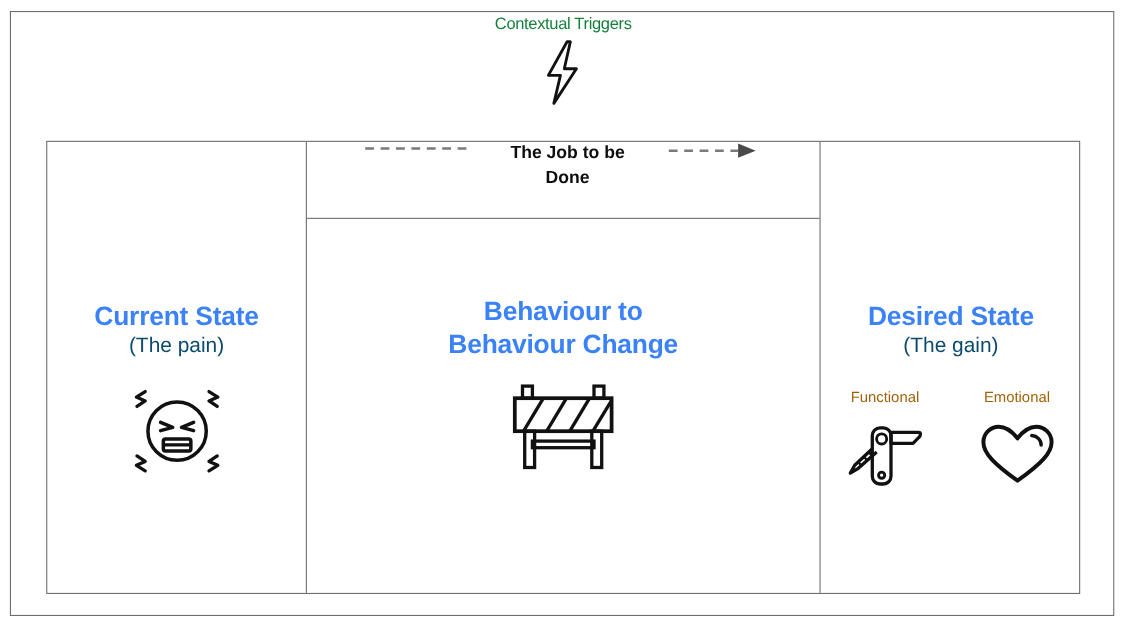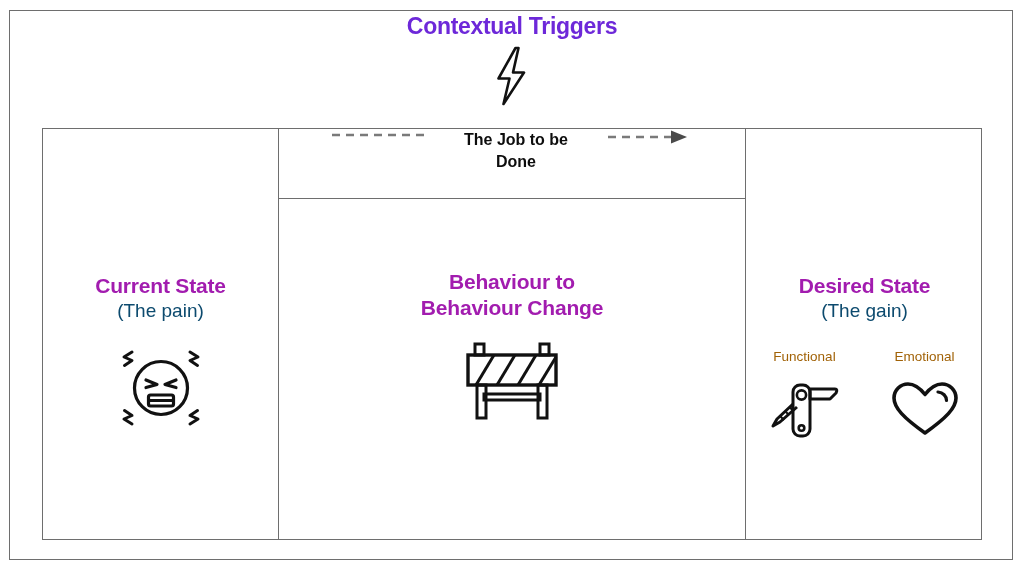--- a/index.html
+++ b/index.html
@@ -36,24 +36,24 @@
 
   
   .header {
     position: absolute;
     left: 0;
     top: 13px;
     width: 1024px;
     text-align: center;
   }
   .header-title {
-    font-size: 23px;
-    font-weight: bold;
+    font-size: 15px;
+    font-weight: normal;
     letter-spacing: -0.3px;
-    color: #6d28d9;
+    color: #15803d;
   }
   .header-icon {
     margin-top: 4px;
     line-height: 0;
   }
 
   
   .grid-box {
     position: absolute;
     left: 42px;
@@ -104,25 +104,25 @@
   .dash-right { margin-left: 6px; }
 
   
   .panel-body {
     position: absolute;
     left: 0;
     width: 100%;
     text-align: center;
   }
   .panel-title {
-    font-size: 21px;
+    font-size: 24px;
     font-weight: bold;
     letter-spacing: -0.2px;
     line-height: 1.25;
-    color: #a21caf;
+    color: #3b82f6;
   }
   .panel-sub {
     font-size: 19px;
     font-weight: normal;
     line-height: 1.2;
     color: #0c4a6e;
     margin-top: 1px;
   }
   .panel-icon {
     line-height: 0;

